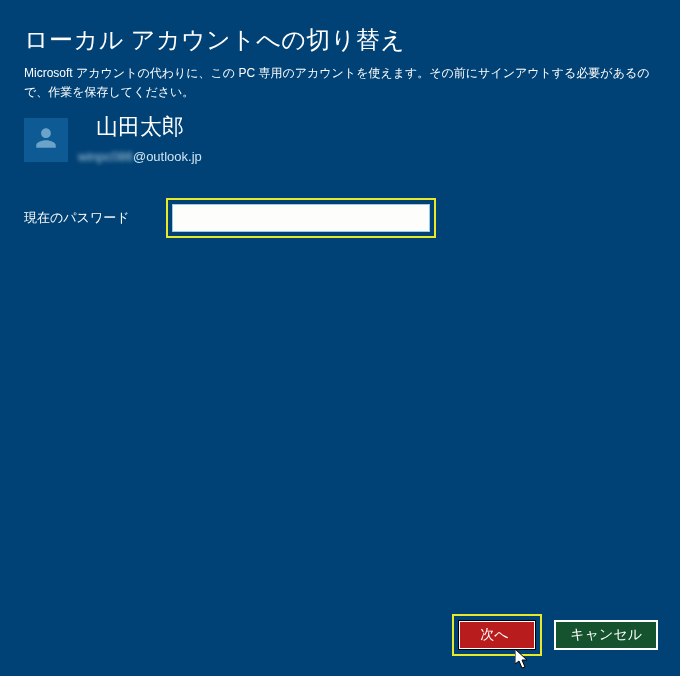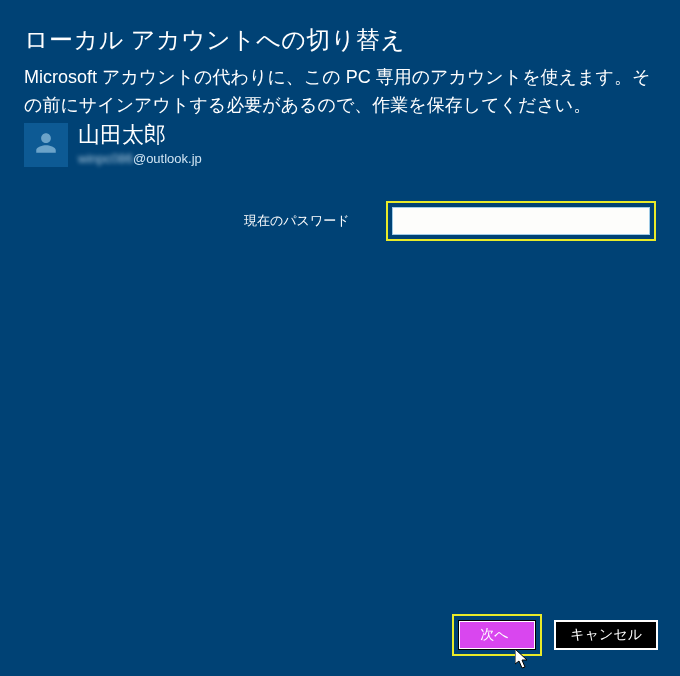--- a/index.html
+++ b/index.html
@@ -15,56 +15,55 @@
   .container {
     padding: 24px 24px 0 24px;
   }
   .title {
     font-size: 24px;
     font-weight: 300;
     margin-bottom: 8px;
     letter-spacing: 0.5px;
   }
   .desc {
-    font-size: 18px;
+    font-size: 12px;
     line-height: 1.55;
-    margin-bottom: 3px;
+    margin-bottom: 14px;
   }
   .desc2 {
     font-size: 13px;
     margin-bottom: 30px;
   }
   .user-row {
     display: flex;
     align-items: center;
     gap: 10px;
     margin-bottom: 34px;
   }
   .avatar {
     width: 44px;
     height: 44px;
     background: #0d5a94;
     display: flex;
     align-items: center;
     justify-content: center;
   }
   .avatar svg { width: 26px; height: 26px; fill: #6ba3c9; }
-  .user-text { display: flex; flex-direction: column; }
+  .user-text { display: flex; flex-direction: column; text-align: center; }
   .user-name { font-size: 22px; font-weight: 300; line-height: 1.1; }
-  .user-email { font-size: 13px; color: #cfe4f3; margin-top: 4px; }
+  .user-email { font-size: 13px; color: #cfe4f3; margin-top: 10px; }
   .user-email .blurred {
     filter: blur(2px);
     -webkit-filter: blur(2px);
     opacity: 0.8;
   }
   .field-row {
     display: flex;
     align-items: center;
     gap: 32px;
-    justify-content: flex-end;
   }
   .field-label {
     font-size: 13px;
     width: 110px;
   }
   .input-wrap {
     border: 2px solid #e8ea29;
     padding: 4px;
   }
   .password-input {
@@ -78,40 +77,40 @@
   }
   .footer {
     position: absolute;
     bottom: 20px;
     right: 22px;
     display: flex;
     gap: 12px;
     align-items: center;
   }
   .btn {
-    background: #000000;
+    background: #14532d;
     color: #fff;
     border: 2px solid #fff;
     font-size: 14px;
     padding: 4px 14px;
     font-family: inherit;
     cursor: pointer;
     min-width: 78px;
     height: 30px;
     display: inline-flex;
     align-items: center;
     justify-content: center;
   }
   .btn-primary-wrap {
     border: 2px solid #e8ea29;
     padding: 4px;
     position: relative;
   }
   .btn-primary {
-    background: #d946ef;
+    background: #b91c1c;
     border: 2px solid #fff;
     outline: 1px solid #000;
     outline-offset: -1px;
     padding-left: 8px;
   }
   .cursor {
     position: absolute;
     left: 61px;
     top: 33px;
     pointer-events: none;

